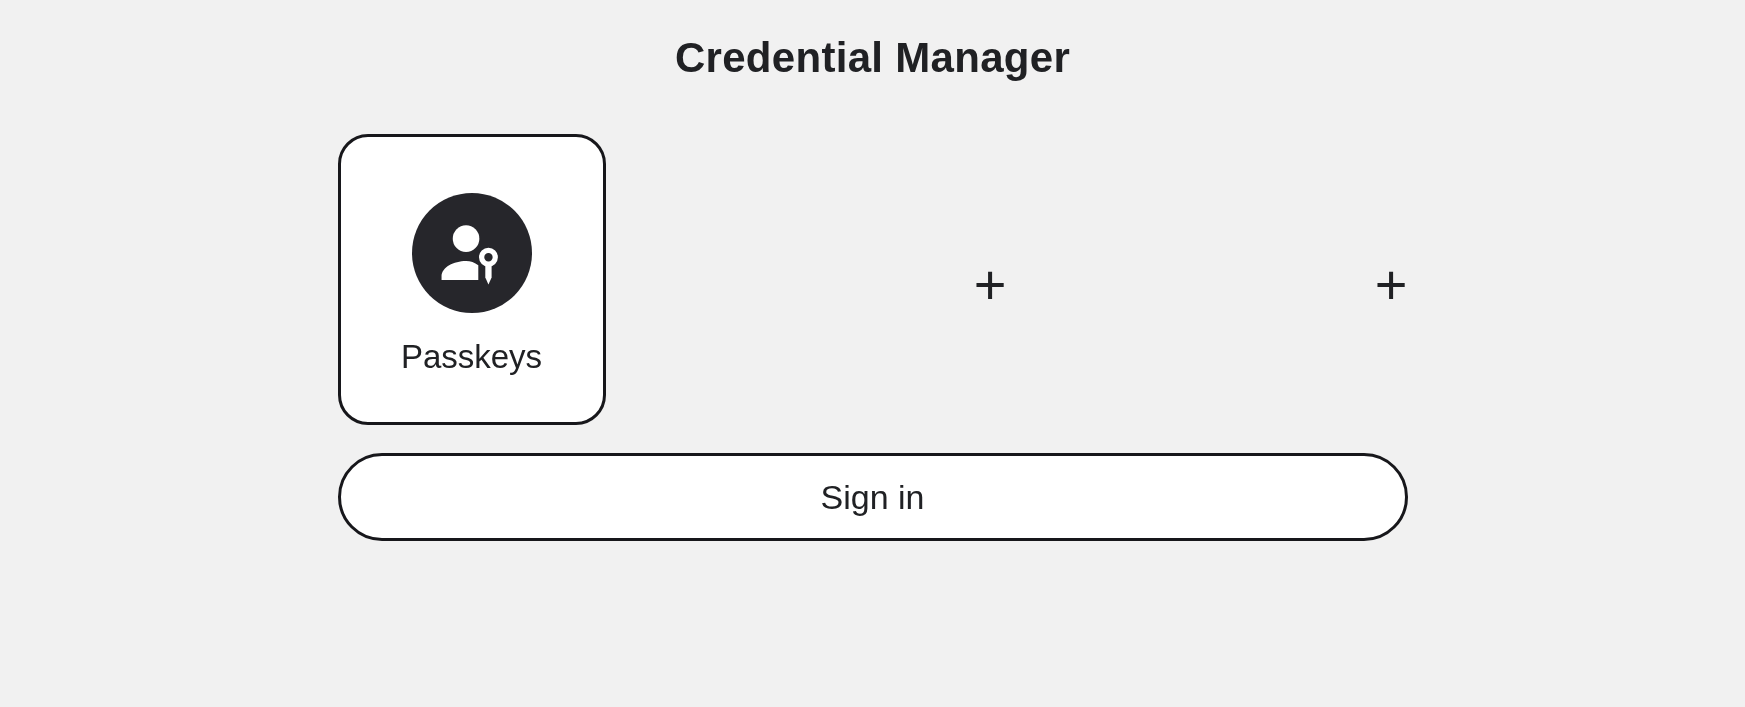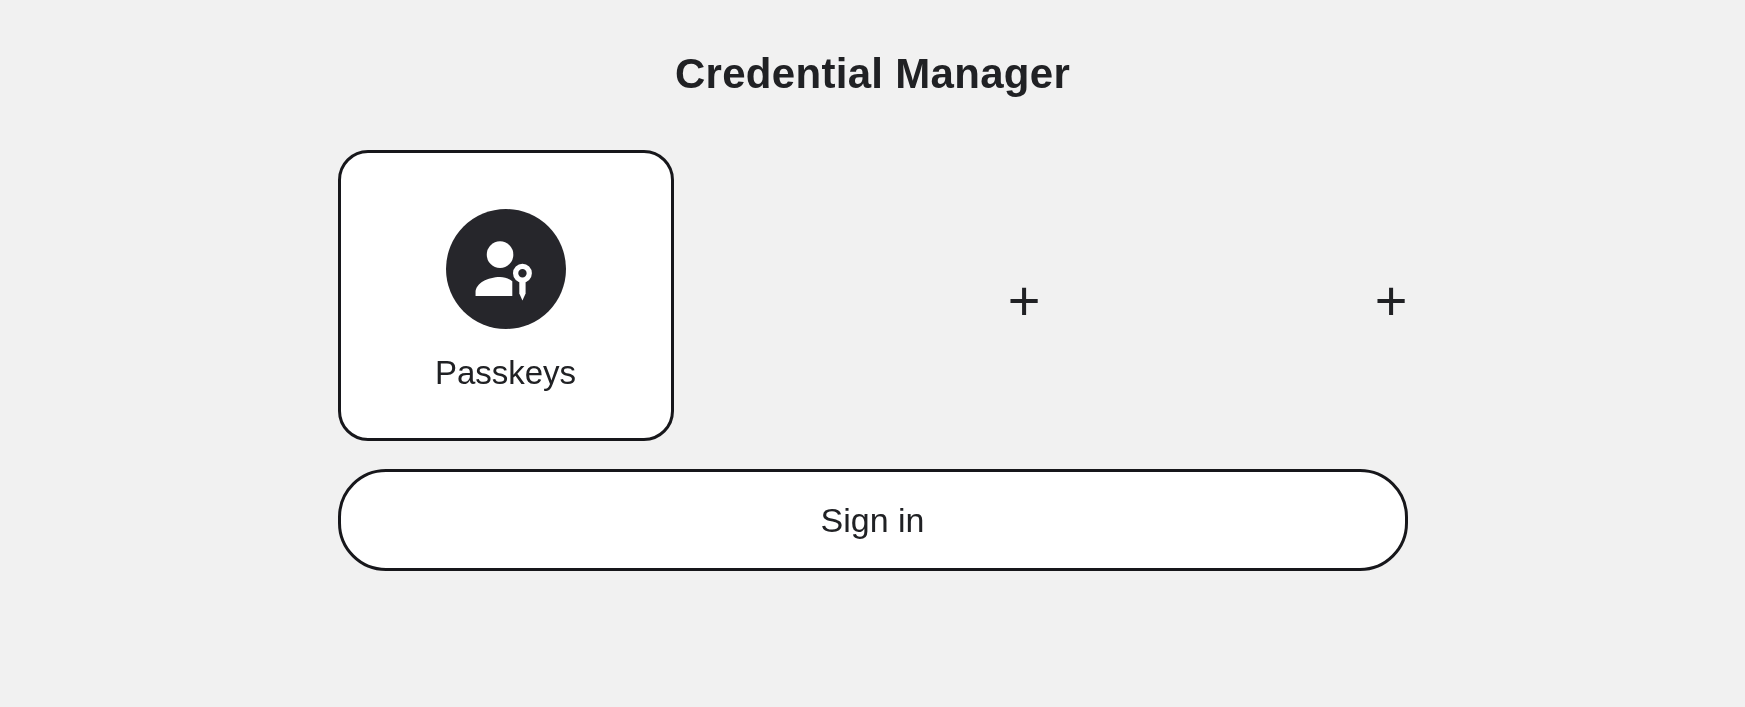--- a/index.html
+++ b/index.html
@@ -8,41 +8,41 @@
   }
   body {
     width: 1745px;
     height: 707px;
     background: #f1f1f1;
     font-family: "Liberation Sans", sans-serif;
     overflow: hidden;
   }
   .container {
     width: 1070px;
-    margin: 16px auto;
+    margin: 0 auto;
     padding-top: 33px;
   }
   .title {
     margin: 0;
     font-size: 42px;
     line-height: 50px;
     font-weight: 700;
     color: #202124;
     text-align: center;
     letter-spacing: 0.3px;
   }
   .cards-row {
     margin-top: 51px;
     display: flex;
     justify-content: space-between;
     align-items: center;
   }
   .card {
     box-sizing: border-box;
-    width: 336px;
+    width: 268px;
     height: 291px;
     background: #ffffff;
     border: 3px solid #17171b;
     border-radius: 30px;
     display: flex;
     flex-direction: column;
     align-items: center;
   }
   .icon-circle {
     margin-top: 56px;
@@ -69,21 +69,21 @@
     line-height: 1;
     font-weight: 400;
     color: #202124;
     margin-top: 10px;
     user-select: none;
   }
   .pill {
     box-sizing: border-box;
     display: block;
     width: 100%;
-    height: 102px;
+    height: 88px;
     background: #ffffff;
     border: 3px solid #17171b;
     border-radius: 48px;
     font-family: inherit;
     font-size: 34px;
     color: #202124;
     padding: 0;
     cursor: pointer;
   }
   .pill-signin { margin-top: 28px; }

